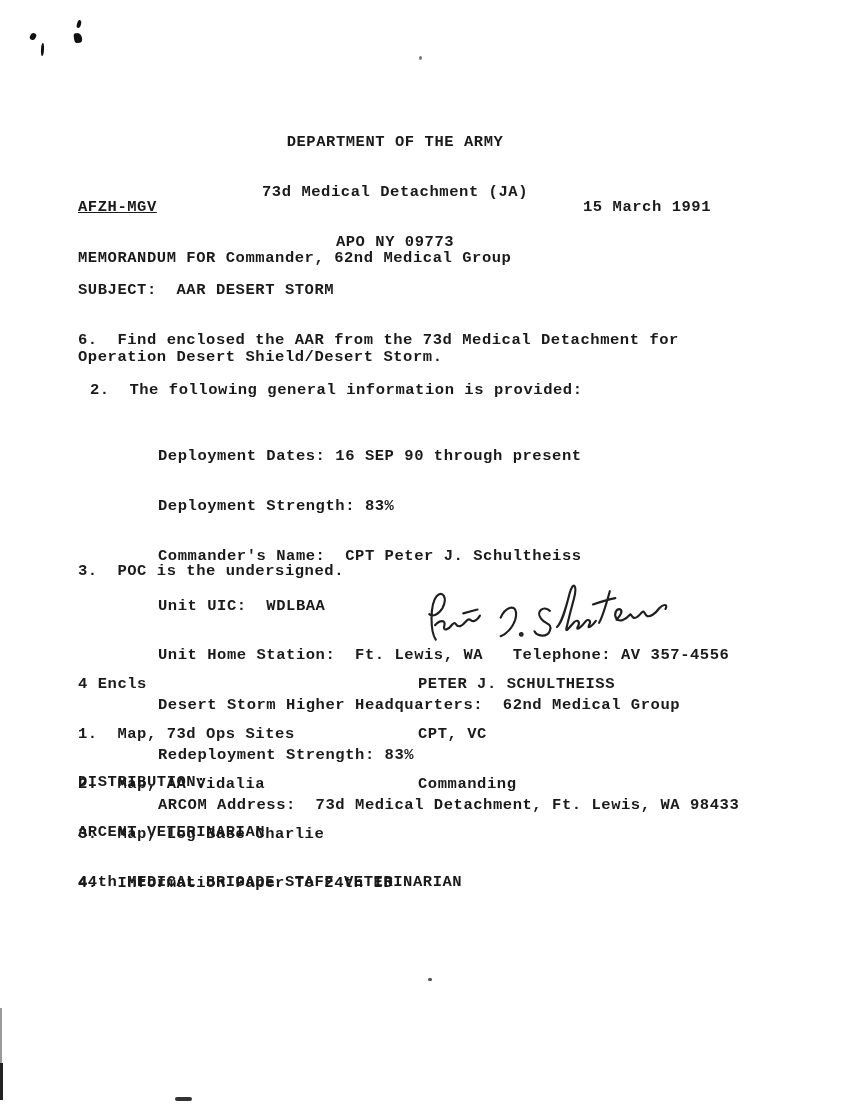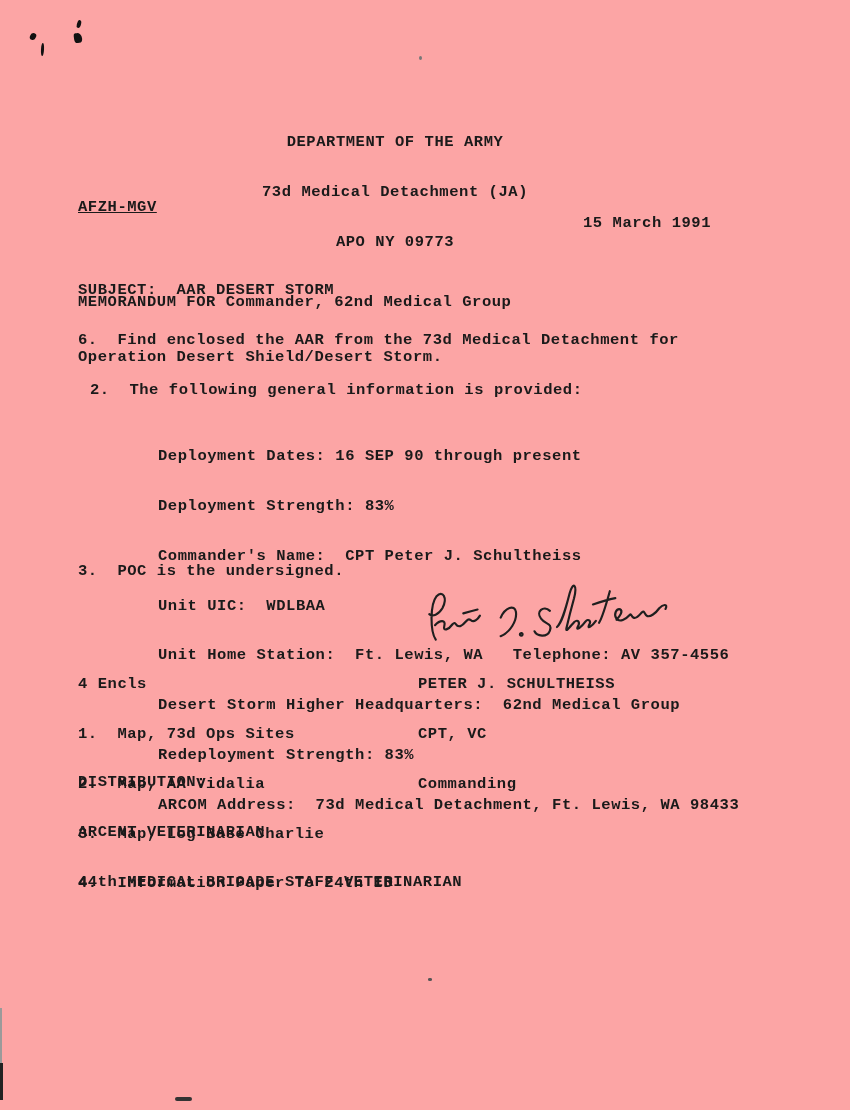--- a/index.html
+++ b/index.html
@@ -1,32 +1,32 @@
 <!DOCTYPE html>
 <html><head>
 <meta charset="utf-8">
 <style>
   html,body{margin:0;padding:0;background:#e8e8e8;}
   .page{
     position:relative;
     width:850px;height:1110px;
-    background:#fca5a5;
+    background:#ffffff;
     overflow:hidden;
     font-family:"Liberation Mono","DejaVu Sans Mono",monospace;
     font-weight:700;
     color:#1a1a1a;
     font-size:15.5px;
     line-height:16.6px;
     letter-spacing:0.55px;
   }
   .abs{position:absolute;white-space:pre;}
   .letterhead{left:229px;top:101px;width:332px;text-align:center;}
   .office-symbol{left:78px;top:199px;text-decoration:underline;}
-  .date{left:583px;top:199px;margin-top:16px;}
-  .memo-for{left:78px;top:250px;margin-top:44px;}
+  .date{left:583px;top:199px;}
+  .memo-for{left:78px;top:250px;}
   .subject{left:78px;top:282px;}
   .para1{left:78px;top:332px;}
   .para2{left:90px;top:382px;}
   .info-block{left:117px;top:415px;margin-left:41px;}
   .para3{left:78px;top:563px;}
   .signature-script{left:418px;top:580px;width:262px;height:66px;transform:rotate(-3deg);}
   .sig-block{left:418px;top:643px;}
   .encl-block{left:78px;top:643px;}
   .dist-block{left:78px;top:741px;}
   

